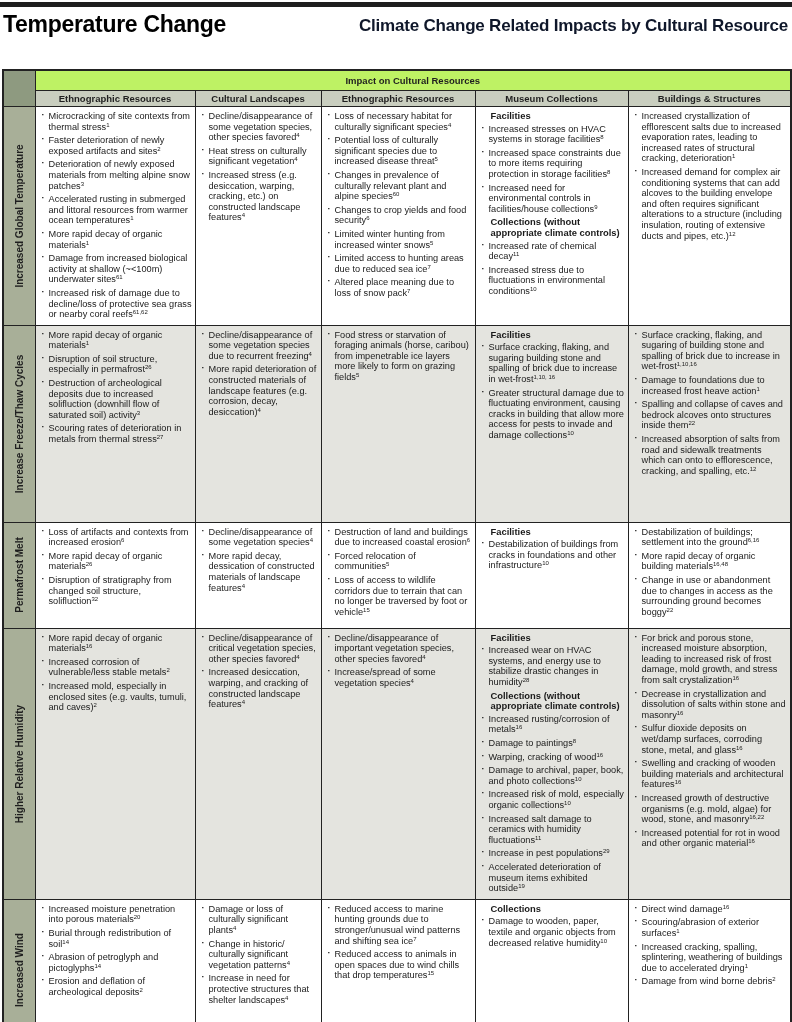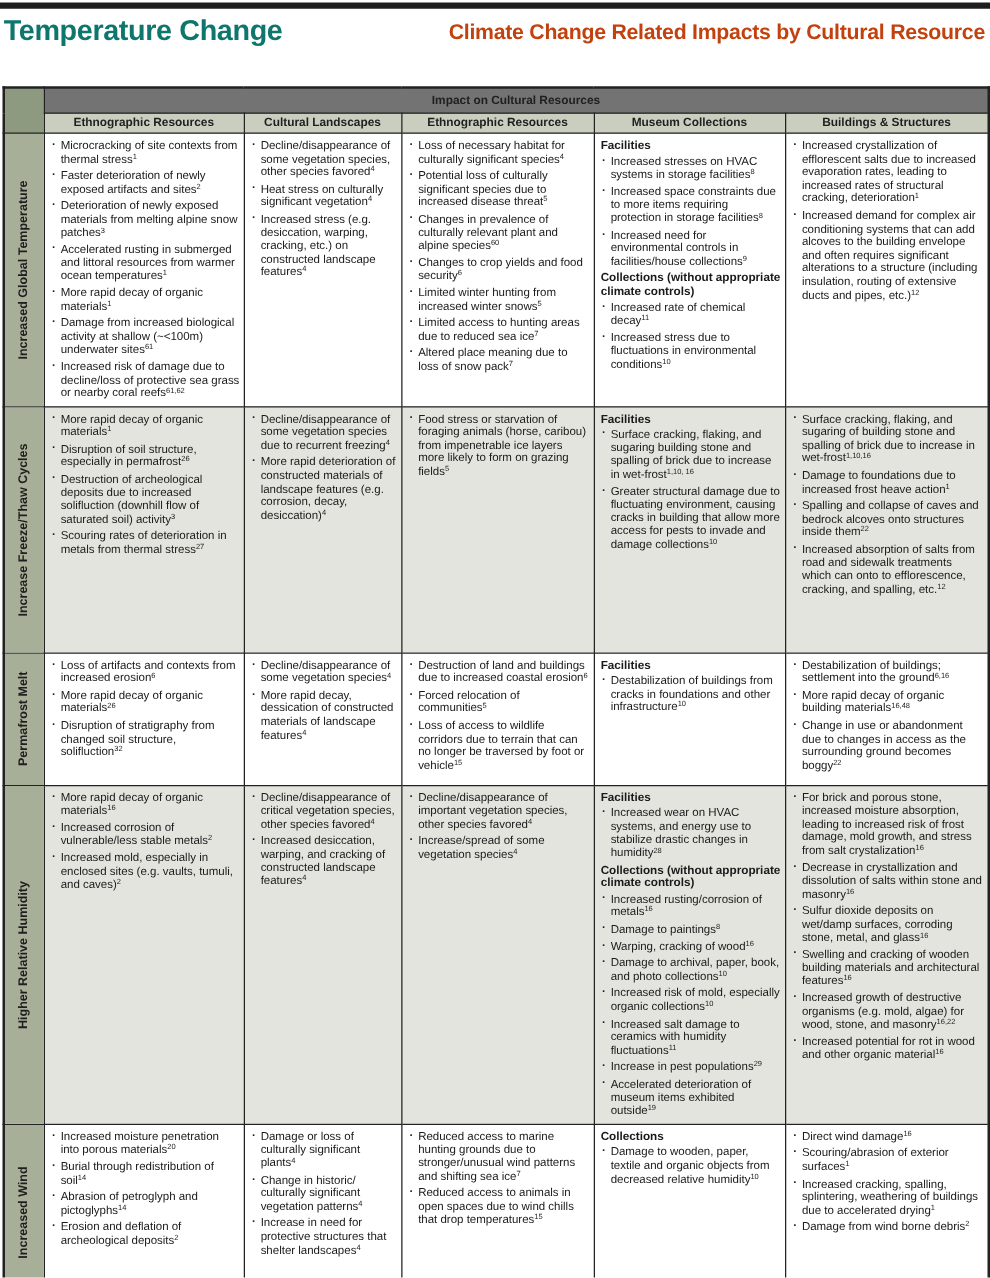--- a/index.html
+++ b/index.html
@@ -1,34 +1,34 @@
 <!DOCTYPE html>
 <html><head>
 <meta charset="utf-8">
 <style>
   html, body { margin: 0; padding: 0; background: #ffffff; }
   body { width: 792px; height: 1022px; overflow: hidden; font-family: "Liberation Sans", sans-serif; color: #1a1a1a; position: relative; }
   .topbar { position: absolute; left: 0; top: 2px; width: 792px; height: 5px; background: #1e1e1e; }
-  .title-left { position: absolute; left: 3px; top: 11px; font-size: 23px; font-weight: bold; letter-spacing: -0.3px; color: #0f766e; }
-  .title-right { position: absolute; right: 4px; top: 16px; font-size: 17px; font-weight: bold; letter-spacing: -0.2px; color: #c2410c; }
+  .title-left { position: absolute; left: 3px; top: 11px; font-size: 23px; font-weight: bold; letter-spacing: -0.3px; color: #000000; }
+  .title-right { position: absolute; right: 4px; top: 16px; font-size: 17px; font-weight: bold; letter-spacing: -0.2px; color: #0f172a; }
   table.grid { position: absolute; left: 2px; top: 69px; width: 788px; border-collapse: collapse; table-layout: fixed; }
   table.grid td, table.grid th { border: 1px solid #222; vertical-align: top; padding: 0; }
   table.grid { border: 2px solid #222; }
   .corner { background: #8e9a80; }
-  .impact-head { background: #737373; height: 19px; text-align: center; vertical-align: middle !important; font-size: 9.5px; font-weight: bold; color: #1f1f1f; }
+  .impact-head { background: #bef264; height: 19px; text-align: center; vertical-align: middle !important; font-size: 9.5px; font-weight: bold; color: #1f1f1f; }
   .col-head { background: #c9cebf; height: 15px; text-align: center; vertical-align: middle !important; font-size: 9.5px; font-weight: bold; color: #1f1f1f; }
   .side { background: #a8af98; width: 32px; position: relative; }
   .side span { position: absolute; left: 50%; top: 50%; transform: translate(-50%, -50%) rotate(-90deg); white-space: nowrap; font-size: 10px; font-weight: bold; color: #1f1f1f; }
   .row-white td.cell { background: #ffffff; }
   .row-grey td.cell { background: #e4e4df; }
   td.cell { padding: 4px 3px 2px 5px !important; font-size: 9.2px; line-height: 10.6px; }
   ul { margin: 0; padding: 0; list-style: none; }
   li { position: relative; padding-left: 8px; margin-bottom: 3px; }
   li::before { content: "·"; position: absolute; left: 1px; top: -1px; font-weight: bold; }
-  .sub { font-weight: bold; font-size: 9.4px; margin: 0 0 2px 0; }
+  .sub { font-weight: bold; font-size: 9.4px; margin: 0 0 2px 10px; }
   sup { font-size: 6px; line-height: 0; vertical-align: 3px; }
 </style>
 </head>
 <body>
 
 <div class="topbar"></div>
 <div class="title-left">Temperature Change</div>
 <div class="title-right">Climate Change Related Impacts by Cultural Resource</div>
 
 <table class="grid">

